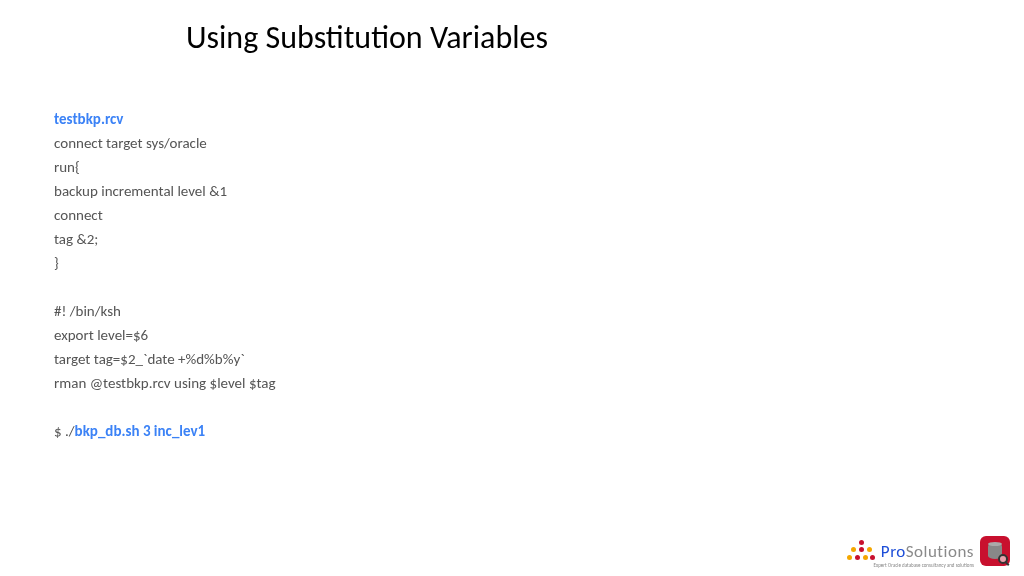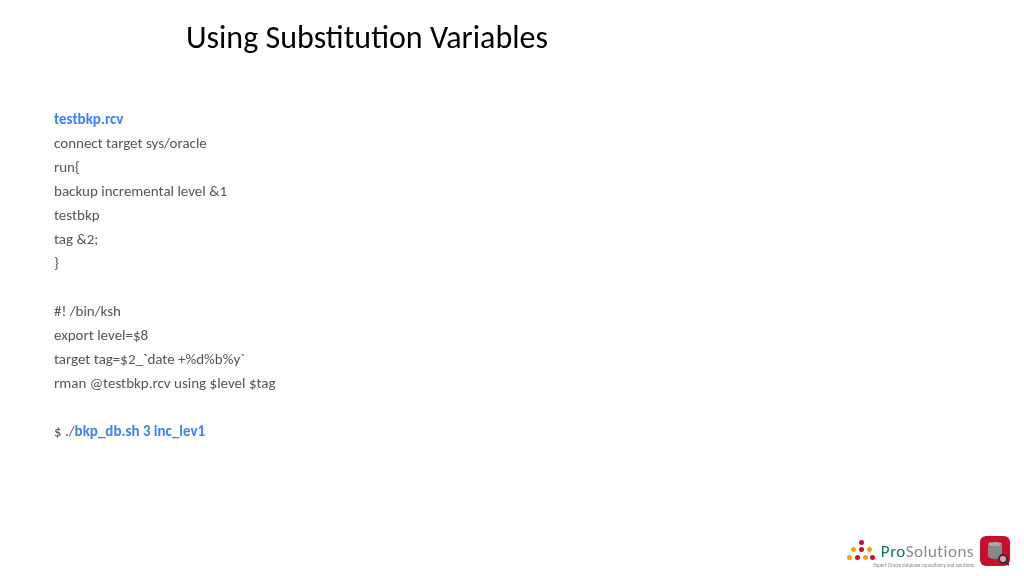--- a/index.html
+++ b/index.html
@@ -50,21 +50,21 @@
       width: 5px;
       height: 5px;
       border-radius: 50%;
     }
     .logo-text {
       font-size: 17px;
       font-weight: 500;
       color: #8a8a8a;
       letter-spacing: 0.5px;
     }
-    .logo-text .highlight { color: #0f766e; }
+    .logo-text .highlight { color: #1d4ed8; }
     .tagline {
       font-size: 5px;
       color: #888;
       text-align: right;
       position: absolute;
       bottom: -6px;
       right: 0;
       white-space: nowrap;
     }
     .logo-icon {
@@ -119,26 +119,26 @@
 </head>
 <body>
 
 <div class="title">Using Substitution Variables</div>
 
 <div class="content">
   <span class="line bold">testbkp.rcv</span>
   <span class="line">connect target sys/oracle</span>
   <span class="line">run{</span>
   <span class="line">backup incremental level &amp;1</span>
-  <span class="line">testbkp</span>
+  <span class="line">connect</span>
   <span class="line">tag &amp;2;</span>
   <span class="line">}</span>
   <div class="spacer"></div>
   <span class="line">#! /bin/ksh</span>
-  <span class="line">export level=$8</span>
+  <span class="line">export level=$6</span>
   <span class="line">target tag=$2_`date +%d%b%y`</span>
   <span class="line">rman @testbkp.rcv using $level $tag</span>
   <div class="spacer"></div>
   <span class="line"><span>$ ./</span><span class="bold">bkp_db.sh 3 inc_lev1</span></span>
 </div>
 
 <div class="logo">
   <div class="logo-dots">
     <div class="dot" style="background:#c8102e;top:3px;left:12px"></div>
     <div class="dot" style="background:#f4a700;top:10px;left:4px"></div>

